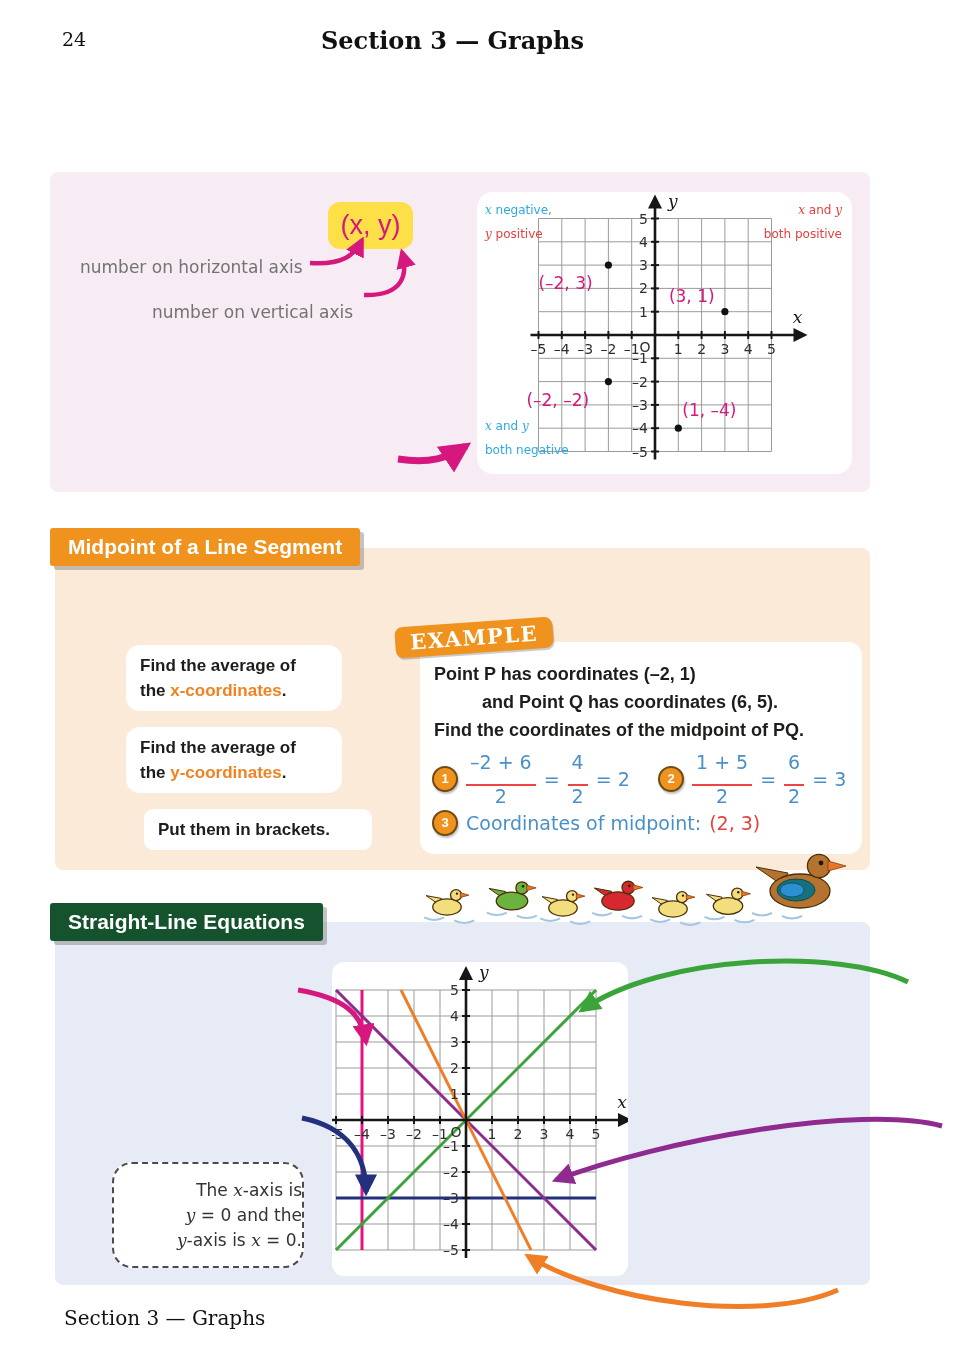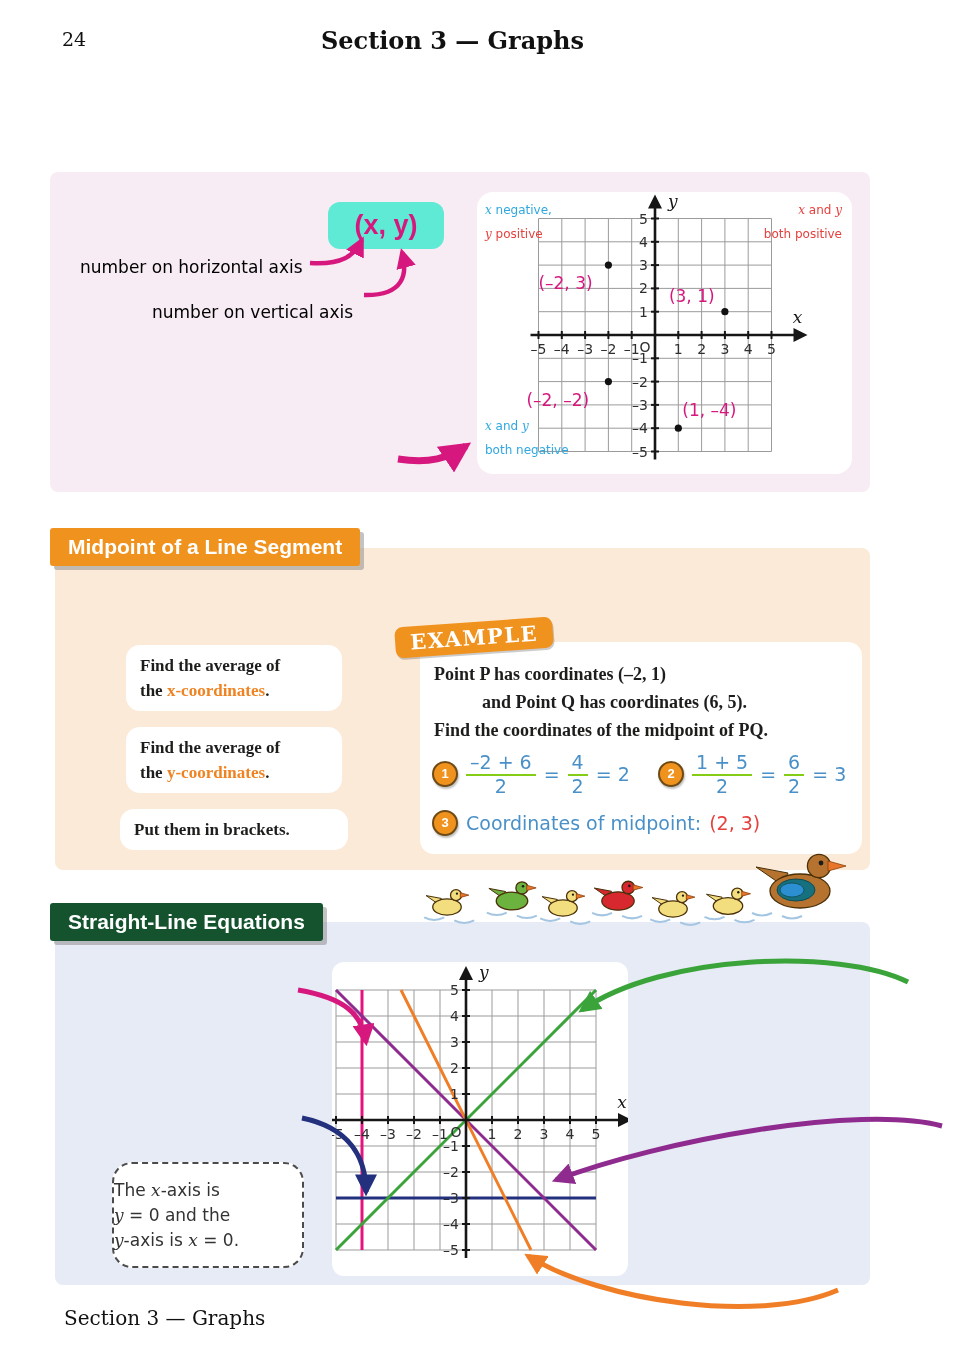--- a/index.html
+++ b/index.html
@@ -1,20 +1,20 @@
 <!DOCTYPE html>
 <html><head>
 <meta charset="utf-8">
 <style>
   html,body{margin:0;padding:0;background:#fff;}
   .page{position:relative;width:958px;height:1360px;background:#ffffff;overflow:hidden;
         font-family:"DejaVu Sans",sans-serif;}
   .abs{position:absolute;}
-  .b{font-weight:bold;color:#1d1d1b;font-size:18px;line-height:25px;font-family:Liberation Serif, serif;}
-  .hw{color:#000000;font-size:17px;}
+  .b{font-weight:bold;color:#1d1d1b;font-size:18px;line-height:25px;font-family:Liberation Sans, sans-serif;}
+  .hw{color:#737373;font-size:17px;}
   .pink{color:#d6187e;} .red{color:#e5413e;} .blue{color:#2fa8e1;}
   .navy{color:#22307e;} .green{color:#3aa43a;} .purple{color:#8f2b8f;}
   .orangeTxt{color:#ef8322;}
   .ital{font-family:"DejaVu Serif",serif;font-style:italic;}
 
   #page-num{left:62px;top:28px;font-family:"DejaVu Serif",serif;font-size:19px;color:#111;}
   #hdr{left:0;top:26px;width:905px;text-align:center;font-family:"DejaVu Serif",serif;
        font-size:24px;font-weight:bold;color:#111;}
   #footer{left:64px;top:1306px;font-family:"DejaVu Serif",serif;font-size:20px;color:#111;}
 
@@ -35,44 +35,44 @@
 
   #g1-panel{left:477px;top:192px;width:375px;height:282px;background:#fff;border-radius:16px;z-index:2;}
   #g2-panel{left:332px;top:962px;width:296px;height:314px;background:#fff;border-radius:12px;z-index:2;}
   .gsvg{position:absolute;left:0;top:0;}
   .tick{font:14px "DejaVu Sans";fill:#2e2e2e;}
   .axl{font:italic 17px "DejaVu Serif";fill:#161616;}
   .plabel{font:17px "DejaVu Sans";fill:#d6187e;}
 
   .corner{position:absolute;font-size:12px;line-height:24px;z-index:3;}
 
-  #xy-box{left:328px;top:202px;width:116px;height:47px;background:#5eead4;border-radius:12px;
-     color:#d6187e;font-weight:bold;font-size:27px;text-align:center;line-height:47px;z-index:2;
+  #xy-box{left:328px;top:202px;width:85px;height:47px;background:#fde047;border-radius:12px;
+     color:#d6187e;font-weight:normal;font-size:27px;text-align:center;line-height:47px;z-index:2;
      font-family:"Liberation Sans",sans-serif;}
 
   .circ{display:inline-block;background:#f0921e;border:2px solid #6e4a14;border-radius:50%;
      color:#fff;font-weight:bold;text-align:center;box-shadow:1px 2px 2px rgba(0,0,0,.25);
      font-family:"Liberation Sans",sans-serif;}
   .circ-lg{width:30px;height:30px;line-height:30px;font-size:17px;}
   .circ-sm{width:22px;height:22px;line-height:22px;font-size:13px;flex:0 0 22px;}
   .stepbox{background:#fff;border-radius:14px;padding:8px 14px;z-index:2;}
 
   #ex-badge{left:395px;top:622px;background:#f0921e;color:#fff;font-family:"DejaVu Serif",serif;
      font-weight:bold;font-size:21px;letter-spacing:1.5px;padding:3px 15px;border-radius:8px;
      transform:rotate(-4deg);z-index:4;box-shadow:1px 2px 0 rgba(0,0,0,.2);}
   #ex-box{left:420px;top:642px;width:442px;height:212px;background:#fff;border-radius:14px;z-index:2;}
 
   .calcrow{display:flex;align-items:center;gap:8px;color:#4a90c8;font-size:19px;z-index:3;}
   .frac{display:inline-block;vertical-align:middle;text-align:center;line-height:1.1;}
-  .frac .top{display:block;border-bottom:2px solid #84cc16;padding:0 4px 1px;text-align:right;}
+  .frac .top{display:block;border-bottom:2px solid #ef4444;padding:0 4px 11px;text-align:right;}
   .exlabel{color:#4a90c8;font-size:19px;}
   .exvalue{color:#e5413e;font-size:19px;}
 
   #notebox{left:112px;top:1162px;width:192px;height:106px;background:#fff;border:2px dashed #4b4b4b;
-     border-radius:20px;z-index:2;text-align:left;padding-top:14px;box-sizing:border-box;}
+     border-radius:20px;z-index:2;text-align:right;padding-top:14px;box-sizing:border-box;}
   #notebox div{font-size:17px;color:#333;line-height:25px;}
 
   #arrows,#ducks{position:absolute;left:0;top:0;pointer-events:none;z-index:6;}
 </style>
 </head>
 <body>
 
 <div class="page">
 
   <div class="abs" id="page-num">24</div>
@@ -201,21 +201,21 @@
     <div class="b" style="font-size:17px;"><span>the </span><span class="orangeTxt">x-coordinates</span><span>.</span></div>
   </div>
 
   <span class="abs circ circ-lg" style="left:84px;top:734px;">2</span>
   <div class="abs stepbox" style="left:126px;top:727px;width:188px;">
     <div class="b" style="font-size:17px;">Find the average of</div>
     <div class="b" style="font-size:17px;"><span>the </span><span class="orangeTxt">y-coordinates</span><span>.</span></div>
   </div>
 
   <span class="abs circ circ-lg" style="left:84px;top:812px;">3</span>
-  <div class="abs stepbox" style="left:120px;top:809px;width:200px;">
+  <div class="abs stepbox" style="left:144px;top:809px;width:200px;border-radius:9px;">
     <div class="b" style="font-size:17px;">Put them in brackets.</div>
   </div>
 
   <div class="abs" id="ex-box"></div>
   <div class="abs" id="ex-badge">EXAMPLE</div>
   <div class="abs b" style="left:434px;top:662px;z-index:3;">Point P has coordinates (–2, 1)</div>
   <div class="abs b" style="left:434px;top:690px;z-index:3;margin-left:48px;">and Point Q has coordinates (6, 5).</div>
   <div class="abs b" style="left:434px;top:718px;z-index:3;">Find the coordinates of the midpoint of PQ.</div>
 
   <div class="abs calcrow" style="left:432px;top:752px;">

